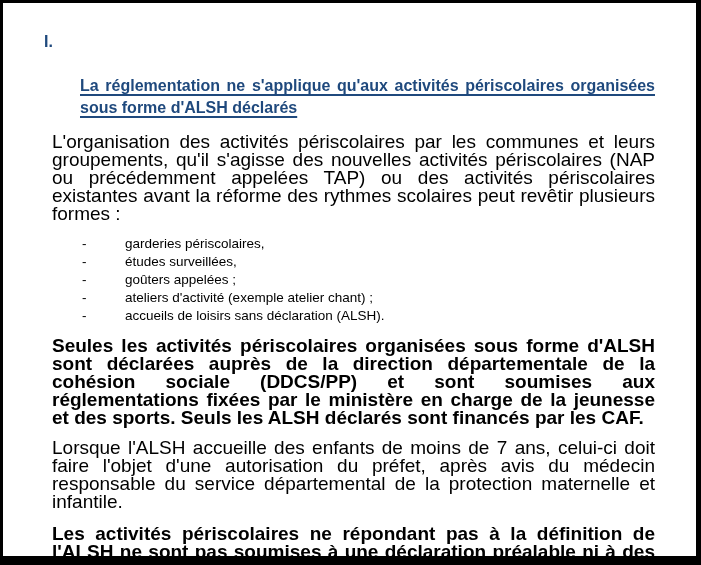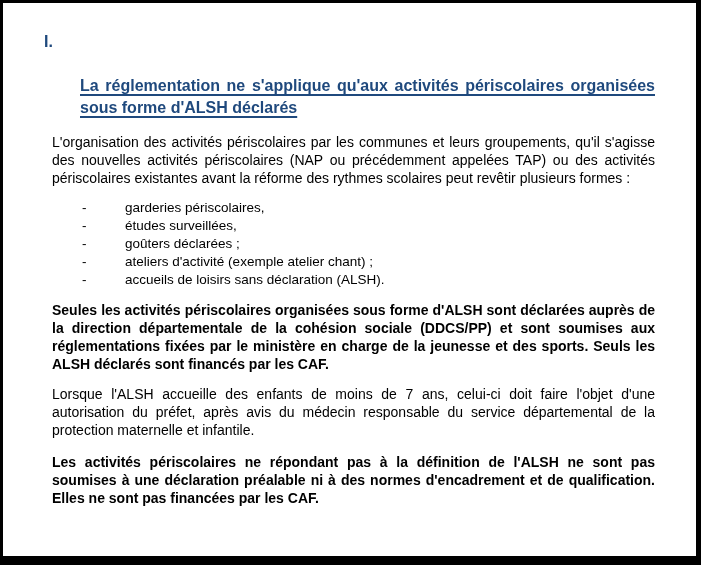--- a/index.html
+++ b/index.html
@@ -37,21 +37,21 @@
   .h-text {
     flex: 1;
     text-align: justify;
     text-decoration: underline;
     text-decoration-thickness: 1.5px;
     text-underline-offset: 3px;
     margin-top: 44px;
   }
   .para {
     margin: 0 0 12px 0;
-    font-size: 14px;
+    font-size: 19px;
     line-height: 18px;
     text-align: justify;
   }
   .para.bold {
     font-weight: bold;
   }
   .para.mb14 {
     margin-bottom: 14px;
   }
   .list {
@@ -87,21 +87,21 @@
       <div class="li">
         <span class="dash">-</span>
         <span class="li-text">garderies périscolaires,</span>
       </div>
       <div class="li">
         <span class="dash">-</span>
         <span class="li-text">études surveillées,</span>
       </div>
       <div class="li">
         <span class="dash">-</span>
-        <span class="li-text">goûters déclarées ;</span>
+        <span class="li-text">goûters appelées ;</span>
       </div>
       <div class="li">
         <span class="dash">-</span>
         <span class="li-text">ateliers d'activité (exemple atelier chant) ;</span>
       </div>
       <div class="li">
         <span class="dash">-</span>
         <span class="li-text">accueils de loisirs sans déclaration (ALSH).</span>
       </div>
     </div>

